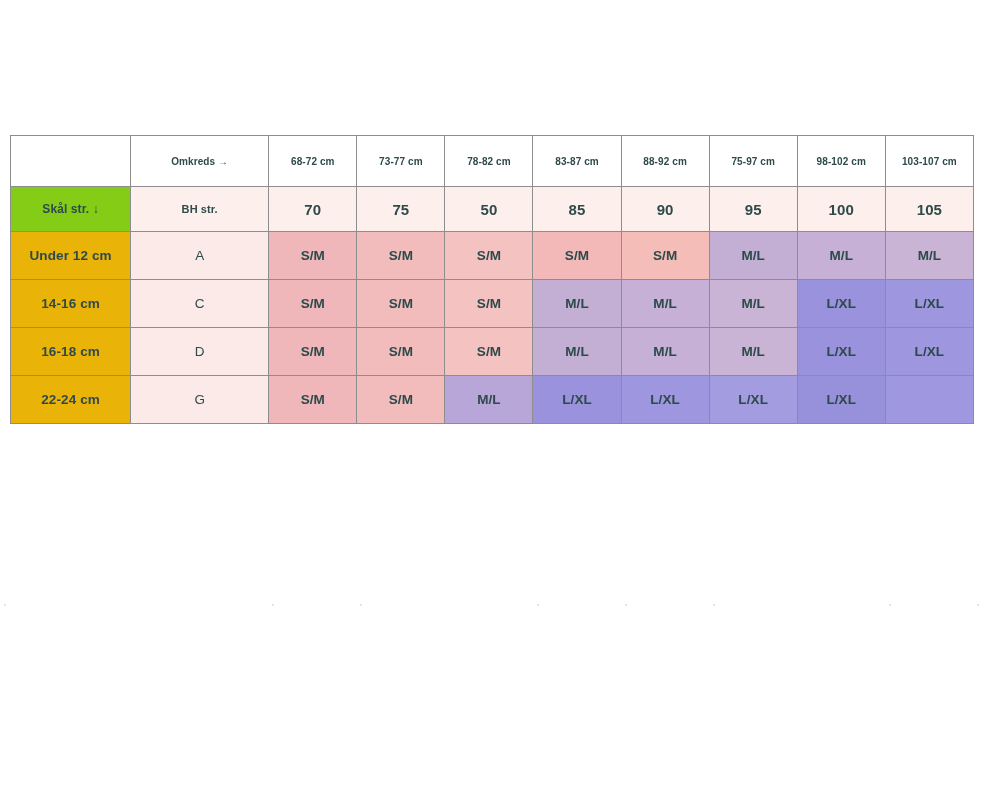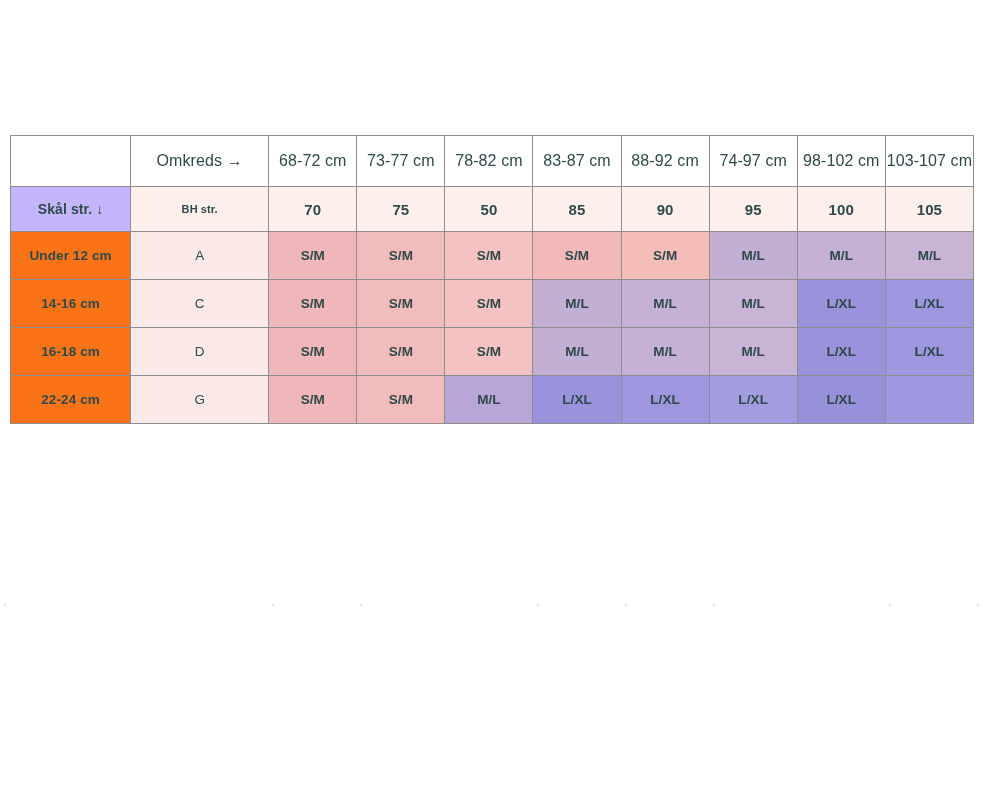--- a/index.html
+++ b/index.html
@@ -49,51 +49,51 @@
 
   
   col.c-scale  { width: 120px; }
   col.c-bh     { width: 138px; }
   col.c-band   { width: 88px; }
 
   
   tr.head-1 td {
     height: 50px;
     background: #ffffff;
-    font-weight: normal;
-    font-size: 16px;
+    font-weight: bold;
+    font-size: 10px;
   }
   td.corner-blank { background: #ffffff; }
   td.omkreds-cell {
     font-size: 16.5px;
     font-weight: bold;
     letter-spacing: 0.2px;
   }
   td.band-range { font-size: 12.8px; font-weight: bold; }
 
   
   tr.head-2 td {
     height: 44px;
     background: #fdf0ec;
     font-weight: bold;
   }
   tr.head-2 td.scale-head {
-    background: #c4b5fd;
-    font-size: 14px;
+    background: #84cc16;
+    font-size: 12px;
   }
   tr.head-2 td.bh-head {
     font-size: 11px;
   }
   tr.head-2 td.band-num {
     font-size: 15px;
   }
 
   
   td.scale-cell {
-    background: #f97316;
+    background: #eab308;
     font-weight: bold;
     font-size: 13px;
   }
   td.bh-cell {
     background: #fbeae7;
     font-size: 14.5px;
     font-weight: normal;
     color: #333a3a;
   }
 
@@ -158,21 +158,21 @@
       </colgroup>
       <tbody id="chart-body">
           <tr class="head-1">
             <td class="corner-blank"></td>
             <td class="omkreds-cell">Omkreds  →</td>
             <td class="band-range">68-72 cm</td>
             <td class="band-range">73-77 cm</td>
             <td class="band-range">78-82 cm</td>
             <td class="band-range">83-87 cm</td>
             <td class="band-range">88-92 cm</td>
-            <td class="band-range">74-97 cm</td>
+            <td class="band-range">75-97 cm</td>
             <td class="band-range">98-102 cm</td>
             <td class="band-range">103-107 cm</td>
           </tr>
           <tr class="head-2">
             <td class="scale-head">Skål str.  ↓</td>
             <td class="bh-head">BH str.</td>
             <td class="band-num">70</td>
             <td class="band-num">75</td>
             <td class="band-num">50</td>
             <td class="band-num">85</td>

